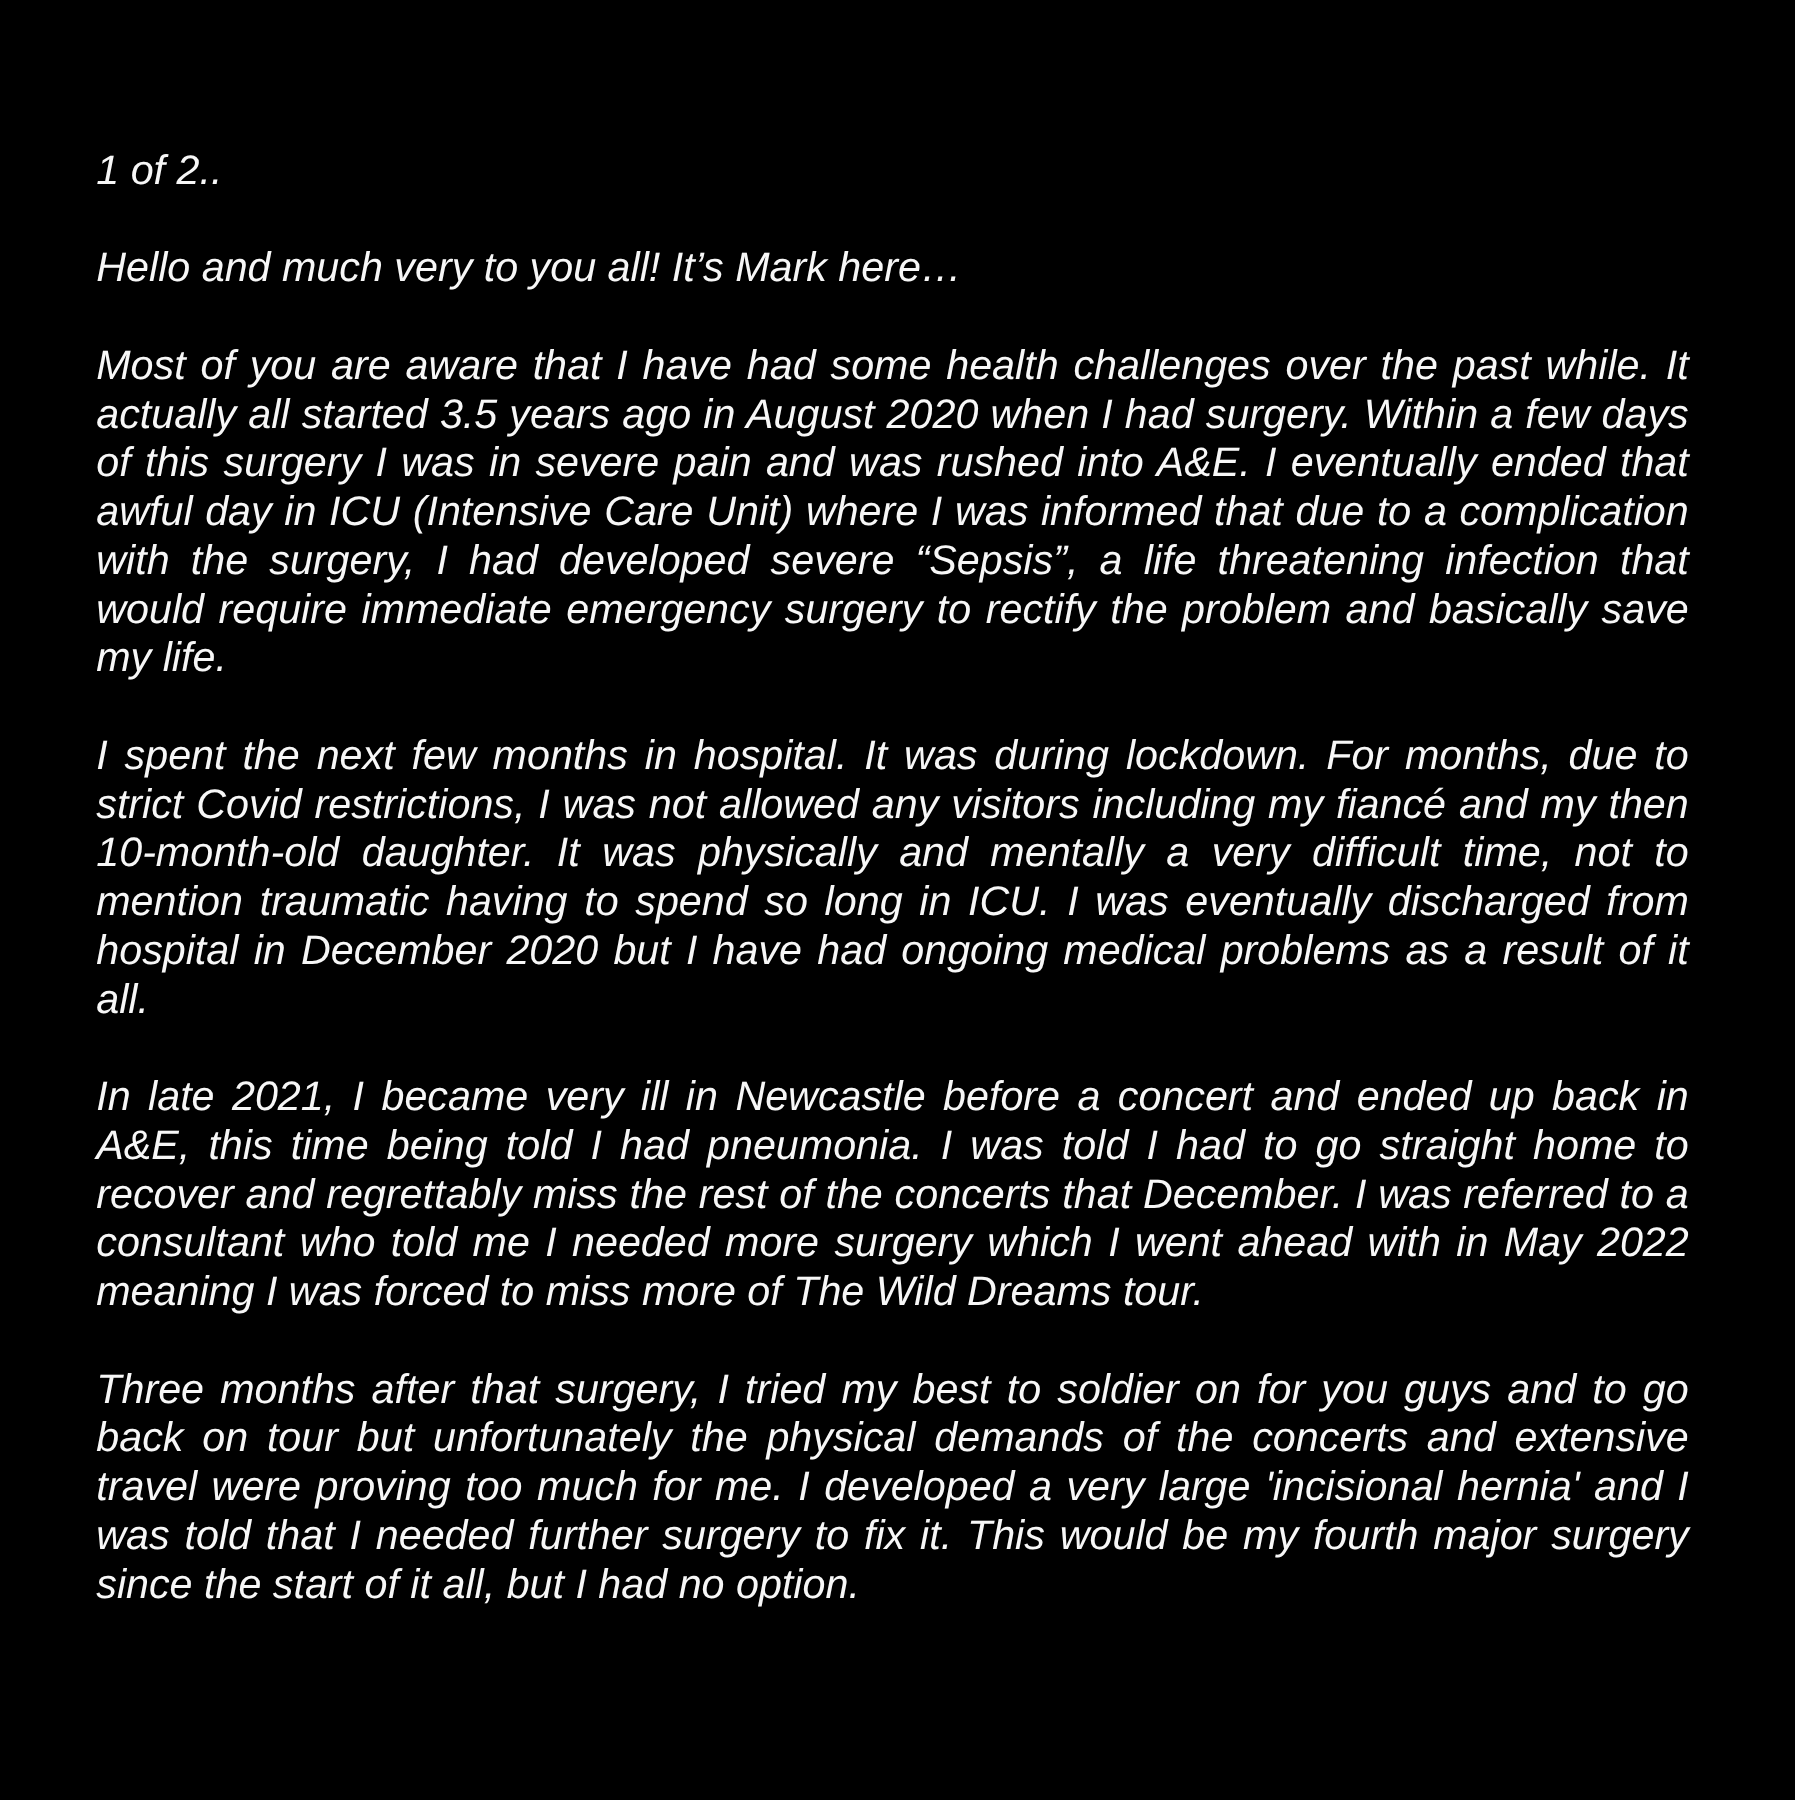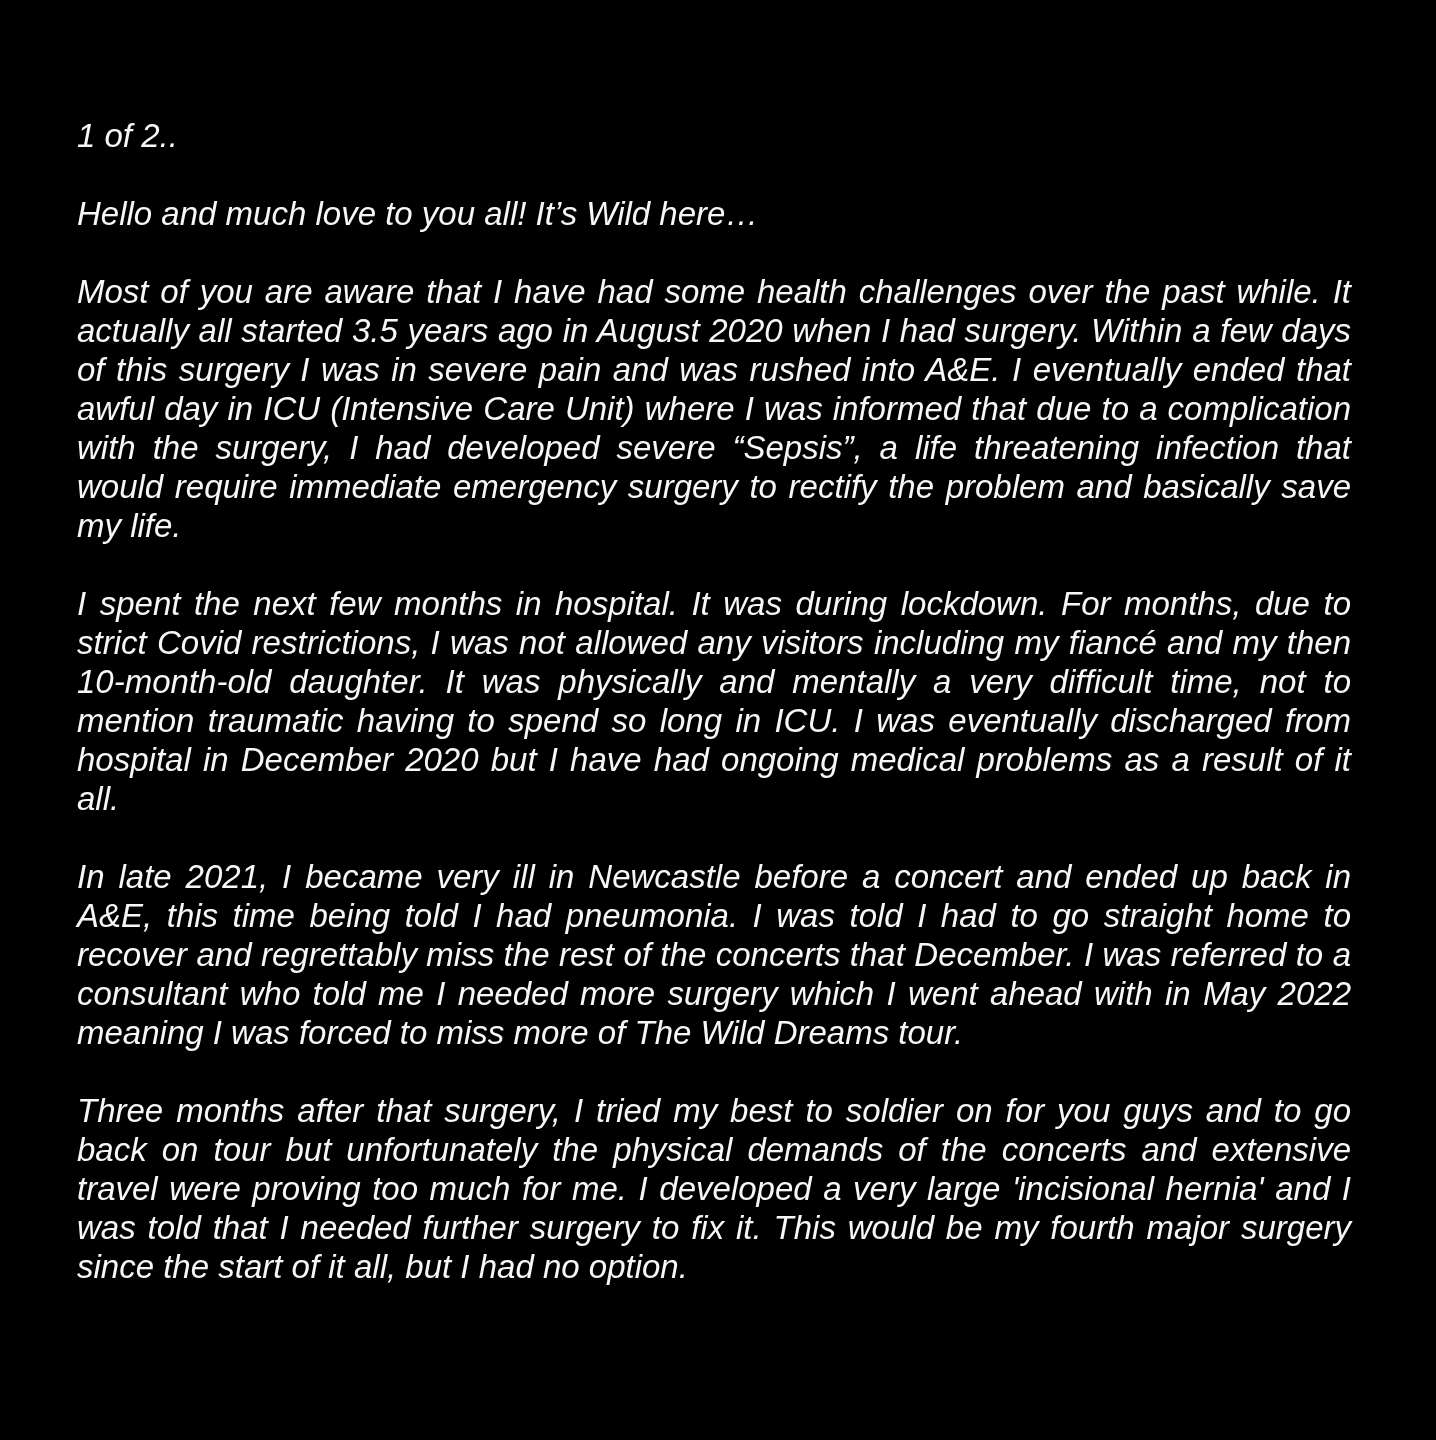--- a/index.html
+++ b/index.html
@@ -34,21 +34,21 @@
   .para-left {
     text-align: left;
   }
 </style>
 </head>
 <body>
 
 <div class="statement-page">
   <p class="para-left">1 of 2..</p>
 
-  <p class="para-left">Hello and much love to you all! It’s Wild here…</p>
+  <p class="para-left">Hello and much very to you all! It’s Mark here…</p>
 
   <p class="para-justified">Most of you are aware that I have had some health challenges over the past while. It actually all started 3.5 years ago in August 2020 when I had surgery. Within a few days of this surgery I was in severe pain and was rushed into A&amp;E. I eventually ended that awful day in ICU (Intensive Care Unit) where I was informed that due to a complication with the surgery, I had developed severe “Sepsis”, a life threatening infection that would require immediate emergency surgery to rectify the problem and basically save my life.</p>
 
   <p class="para-justified">I spent the next few months in hospital. It was during lockdown. For months, due to strict Covid restrictions, I was not allowed any visitors including my fiancé and my then 10-month-old daughter. It was physically and mentally a very difficult time, not to mention traumatic having to spend so long in ICU. I was eventually discharged from hospital in December 2020 but I have had ongoing medical problems as a result of it all.</p>
 
   <p class="para-justified">In late 2021, I became very ill in Newcastle before a concert and ended up back in A&amp;E, this time being told I had pneumonia. I was told I had to go straight home to recover and regrettably miss the rest of the concerts that December. I was referred to a consultant who told me I needed more surgery which I went ahead with in May 2022 meaning I was forced to miss more of The Wild Dreams tour.</p>
 
   <p class="para-justified">Three months after that surgery, I tried my best to soldier on for you guys and to go back on tour but unfortunately the physical demands of the concerts and extensive travel were proving too much for me. I developed a very large 'incisional hernia' and I was told that I needed further surgery to fix it. This would be my fourth major surgery since the start of it all, but I had no option.</p>
 
 </div>

